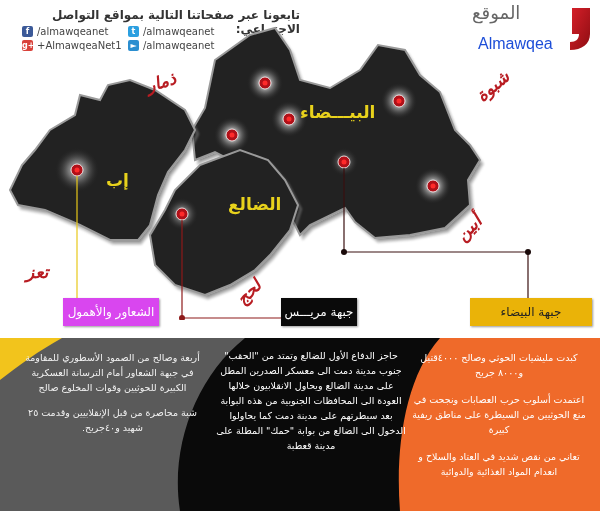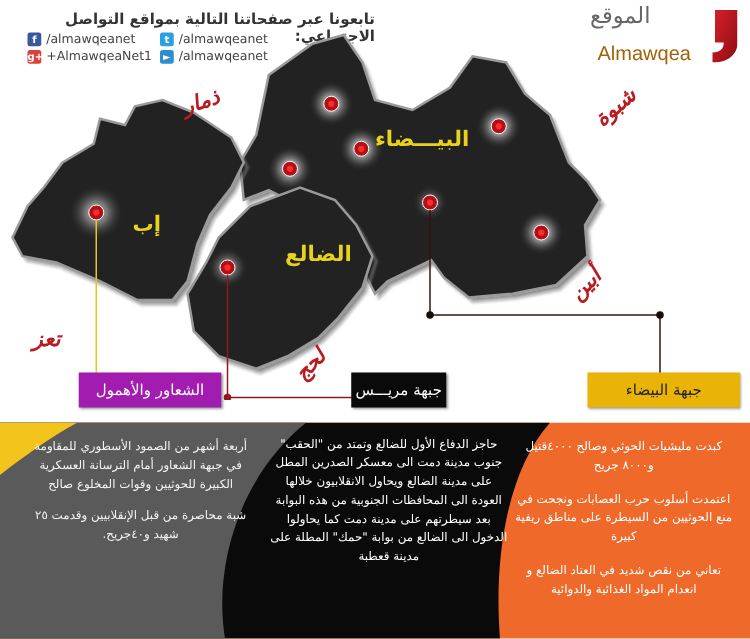--- a/index.html
+++ b/index.html
@@ -17,35 +17,35 @@
   }
   .social-row { font-size: 10px; color: #444; display: flex; align-items: center; gap: 4px; }
   .social-icon { width: 11px; height: 11px; border-radius: 2px; display: inline-block; color: #fff; font-size: 8px; line-height: 11px; text-align: center; font-weight: bold; }
   .fb { background: #3b5998; }
   .gp { background: #d9423a; }
   .tw { background: #2b9fe0; }
   .tg { background: #2b8ed0; }
 
   
   .logo-ar { left: 472px; top: 2px; font-size: 18px; color: #666; direction: rtl; }
-  .logo-en { left: 478px; top: 35px; font-size: 16px; color: #a16207; font-family: "Liberation Sans", sans-serif; }
+  .logo-en { left: 478px; top: 35px; font-size: 16px; color: #1d4ed8; font-family: "Liberation Sans", sans-serif; }
   .logo-mark { left: 568px; top: 8px; width: 22px; height: 42px; }
 
   
   .map-svg { left: 0; top: 20px; }
 
   .region-name { color: #e8d21c; font-weight: bold; font-size: 17px; direction: rtl; }
   .neighbor { color: #b81c22; font-weight: bold; font-size: 17px; direction: rtl; font-style: italic; }
 
   
   .front {
     height: 28px; line-height: 28px; text-align: center; direction: rtl;
     font-size: 12px; box-shadow: 1px 1px 2px rgba(0,0,0,0.4);
   }
-  .front-gray { left: 63px; top: 298px; width: 114px; background: #a21caf; color: #fff; }
+  .front-gray { left: 63px; top: 298px; width: 96px; background: #d946ef; color: #fff; }
   .front-black { left: 281px; top: 298px; width: 76px; background: #0a0a0a; color: #fff; }
   .front-orange { left: 470px; top: 298px; width: 122px; background: #eab308; color: #222; }
 
   
   .panels { left: 0; top: 338px; width: 600px; height: 173px; }
   .panel-text {
     direction: rtl; text-align: center; font-size: 9.5px; line-height: 15px;
   }
   .p-gray { color: #f2f2f2; }
   .p-black { color: #ffffff; margin-left: 16px; }
@@ -175,25 +175,25 @@
 <div class="abs front front-orange">جبهة البيضاء</div>
 
 <svg class="abs panels" viewBox="0 0 600 173" width="600" height="173">
   <rect x="0" y="0" width="600" height="173" fill="#ef6a2a"></rect>
   <path d="M0 0 H440 C405 40 395 110 400 173 H0 Z" fill="#0a0a0a"></path>
   <path d="M0 0 H245 C195 40 170 110 180 173 H0 Z" fill="#5a5a5a"></path>
   <path d="M0 0 H62 C40 12 18 28 0 42 Z" fill="#f2c41c"></path>
 </svg>
 
 <div class="abs panel-text p-gray" style="left:20px; top:350px; width:185px;">
-  <div>أربعة أشهر من الصمود الأسطوري للمقاومة في جبهة الشعاور أمام الترسانة العسكرية الكبيرة للحوثيين وقوات المخلوع صالح</div>
+  <div>أربعة وصالح من الصمود الأسطوري للمقاومة في جبهة الشعاور أمام الترسانة العسكرية الكبيرة للحوثيين وقوات المخلوع صالح</div>
   <div style="margin-top:10px;">شبة محاصرة من قبل الإنقلابيين وقدمت ٢٥ شهيد و٤٠جريح.</div>
 </div>
 
 <div class="abs panel-text p-black" style="left:200px; top:348px; width:190px;">
   <div>حاجز الدفاع الأول للضالع وتمتد من "الحقب" جنوب مدينة دمت الى معسكر الصدرين المطل على مدينة الضالع ويحاول الانقلابيون خلالها العودة الى المحافظات الجنوبية من هذه البوابة بعد سيطرتهم على مدينة دمت كما يحاولوا الدخول الى الضالع من بوابة "حمك" المطلة على مدينة قعطبة</div>
 </div>
 
 <div class="abs panel-text p-orange" style="left:410px; top:350px; width:178px;">
   <div>كبدت مليشيات الحوثي وصالح ٤٠٠٠قتيل و٨٠٠٠ جريح</div>
   <div style="margin-top:12px;">اعتمدت أسلوب حرب العصابات ونجحت في منع الحوثيين من السيطرة على مناطق ريفية كبيرة</div>
-  <div style="margin-top:12px;">تعاني من نقص شديد في العتاد الضالع و انعدام المواد الغذائية والدوائية</div>
+  <div style="margin-top:12px;">تعاني من نقص شديد في العتاد والسلاح و انعدام المواد الغذائية والدوائية</div>
 </div>
 
 </body></html>

